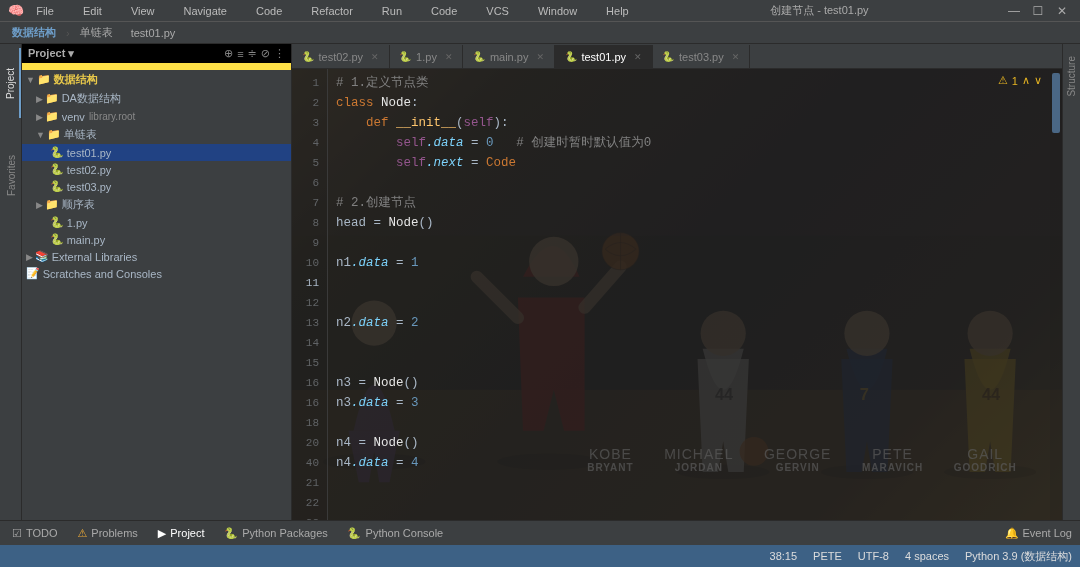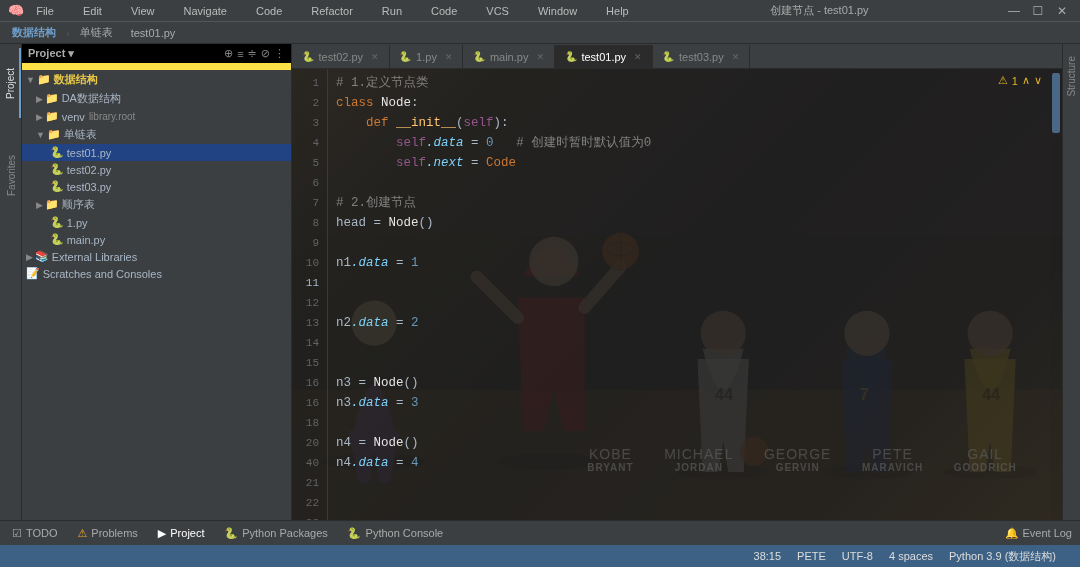--- a/index.html
+++ b/index.html
@@ -256,21 +256,21 @@
     }
     .bottom-tab.active { color: #fff; }
     .bottom-tab .icon { font-size: 11px; }
 
     
     #status-bar {
       height: 22px;
       background: #3d6185;
       display: flex;
       align-items: center;
-      padding: 0 24px;
+      padding: 0 8px;
       gap: 16px;
       justify-content: flex-end;
     }
     .status-item {
       font-size: 11px;
       color: #ddd;
       cursor: pointer;
     }
 
     

